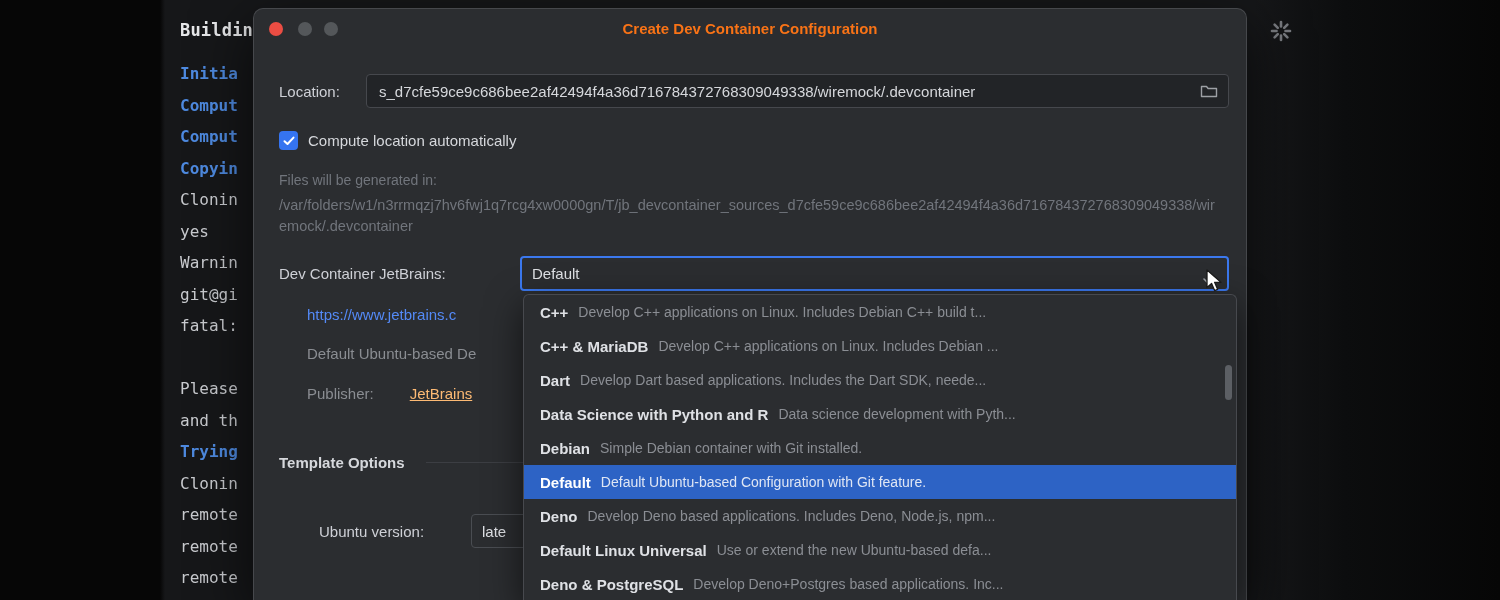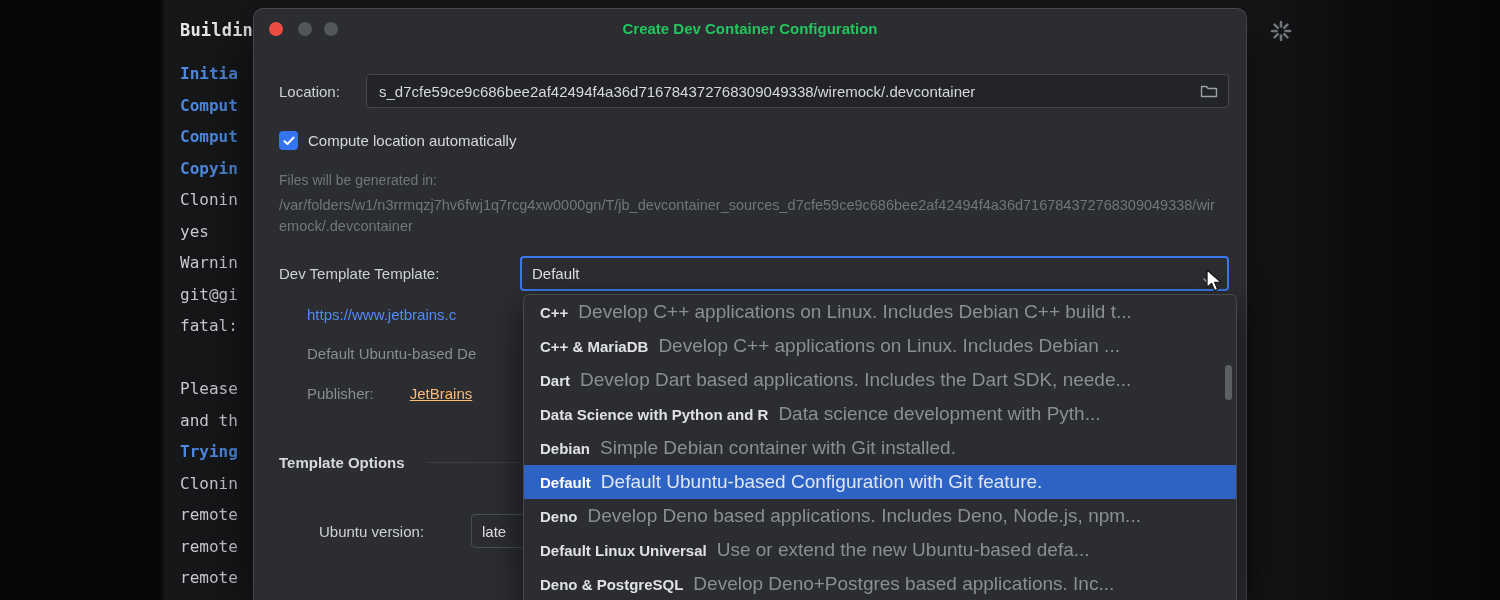--- a/index.html
+++ b/index.html
@@ -33,21 +33,21 @@
   
   .dialog{
     position:absolute;left:253px;top:8px;width:994px;height:592px;
     background:#2b2d30;border:1px solid #46484c;border-bottom:none;
     border-radius:10px 10px 0 0;
     box-shadow:0 18px 60px rgba(0,0,0,.65);
     z-index:10;box-sizing:border-box;
   }
   .titlebar{position:relative;height:40px;}
   .title{
-    text-align:center;line-height:40px;font-size:15px;font-weight:700;color:#22c55e;
+    text-align:center;line-height:40px;font-size:15px;font-weight:700;color:#f97316;
   }
   .traffic{position:absolute;top:13px;width:14px;height:14px;border-radius:50%;}
   .t-red{left:15px;background:#eb4d43;}
   .t-yellow{left:44px;background:#54575a;}
   .t-green{left:70px;background:#54575a;}
 
   .row-location{position:absolute;left:25px;top:64px;right:17px;height:36px;display:flex;align-items:center;}
   .field-label{font-size:15px;color:#ced0d6;}
   .lbl-location{width:87px;flex:0 0 auto;}
   .location-field{
@@ -105,21 +105,21 @@
     position:absolute;left:523px;top:294px;width:714px;height:306px;
     background:#2b2d30;border:1px solid #47494e;border-bottom:none;border-radius:6px 6px 0 0;
     box-shadow:0 12px 36px rgba(0,0,0,.6);
     z-index:20;box-sizing:border-box;overflow:hidden;
   }
   .dd-row{
     height:34px;display:flex;align-items:center;padding:0 16px;gap:10px;
     white-space:nowrap;overflow:hidden;
   }
   .dd-name{font-size:15px;font-weight:600;color:#dfe1e5;flex:0 0 auto;}
-  .dd-desc{font-size:19px;color:#8b8e94;overflow:hidden;text-overflow:clip;}
+  .dd-desc{font-size:14px;color:#8b8e94;overflow:hidden;text-overflow:clip;}
   .dd-row.selected{background:#2d63c5;}
   .dd-row.selected .dd-name{color:#ffffff;}
   .dd-row.selected .dd-desc{color:#dfe6f4;}
   .dd-scroll-thumb{
     position:absolute;right:4px;top:70px;width:7px;height:35px;
     border-radius:4px;background:#5c5f64;
   }
 
   
   .cursor{position:absolute;left:1205px;top:269px;z-index:40;}
@@ -193,21 +193,21 @@
           <path d="M1.5 5.2 L4.5 8 L10.5 1.6" fill="none" stroke="#ffffff" stroke-width="2" stroke-linecap="round" stroke-linejoin="round"></path>
         </svg>
       </span>
       <span class="checkbox-label">Compute location automatically</span>
     </div>
 
     <div class="gen-note">Files will be generated in:</div>
     <div class="gen-path">/var/folders/w1/n3rrmqzj7hv6fwj1q7rcg4xw0000gn/T/jb_devcontainer_sources_d7cfe59ce9c686bee2af42494f4a36d716784372768309049338/wiremock/.devcontainer</div>
 
     <div class="row-template">
-      <span class="field-label lbl-template">Dev Template Template:</span>
+      <span class="field-label lbl-template">Dev Container JetBrains:</span>
       <div class="template-combo">
         <span class="template-value">Default</span>
         <span class="chevron-down">
           <svg width="10" height="6" viewBox="0 0 10 6">
             <path d="M1 1 L5 5 L9 1" fill="none" stroke="#9da0a5" stroke-width="1.6" stroke-linecap="round"></path>
           </svg>
         </span>
       </div>
     </div>
 

